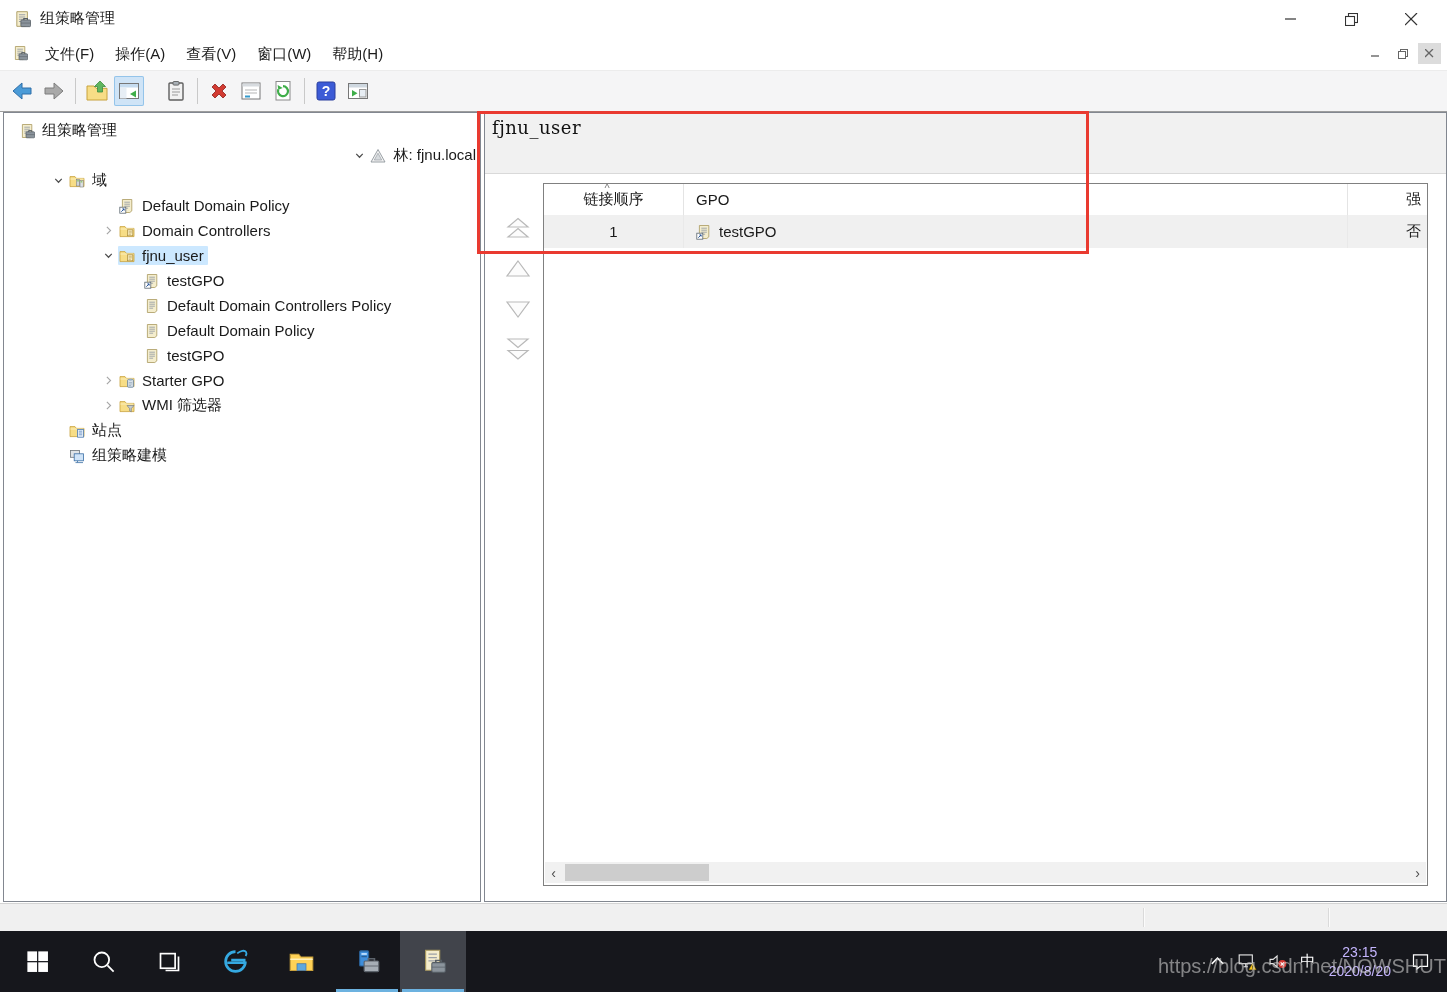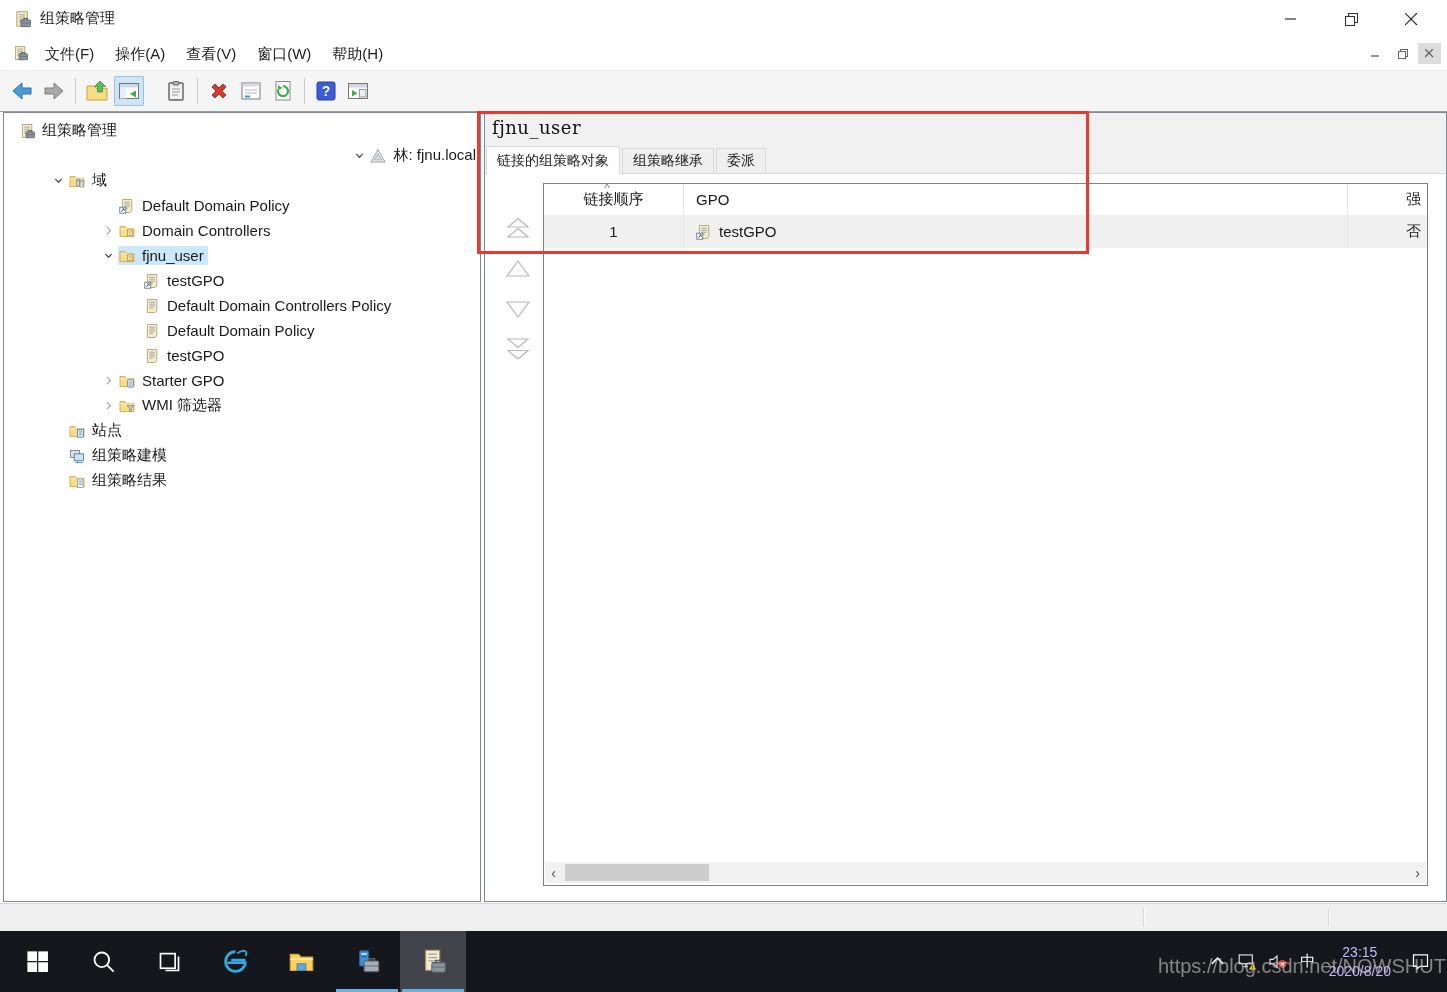--- a/index.html
+++ b/index.html
@@ -458,43 +458,25 @@
           <span class="ticon">
             <svg viewBox="0 0 16 16">
               <rect x="1.5" y="2.5" width="9" height="6.8" fill="#dfe3e6" stroke="#6d747b" stroke-width="0.8"></rect>
               <rect x="5.2" y="5.8" width="9.3" height="7" fill="#cfe3f7" stroke="#3a6ea5" stroke-width="0.8"></rect>
               <path d="M8.5 12.8v1.6M6.5 14.6h7.5" stroke="#3a6ea5" stroke-width="0.8"></path>
             </svg>
           </span>
           <span class="tlabel">组策略建模</span>
         </span>
       </div>
-      <div class="trow" style="padding-left: 64px;">
-        <span class="rowsel">
-          <span class="ticon">
-            <svg viewBox="0 0 16 16">
-              <path d="M1 3.6h5l1.4 1.8H15v8.2H1z" fill="#f7dd86" stroke="#c8a23c" stroke-width="0.8"></path>
-              <path d="M1.4 6h13.2" stroke="#fdf3c8" stroke-width="0.8"></path>
-              <rect x="8.6" y="6" width="5.4" height="8.4" fill="#fff" stroke="#888" stroke-width="0.7"></rect>
-              <path d="M9.6 8h3.4M9.6 9.8h3.4M9.6 11.6h3.4" stroke="#4a90d9" stroke-width="0.8"></path>
-            </svg>
-          </span>
-          <span class="tlabel">组策略结果</span>
-        </span>
-      </div>
     </div>
 
   <div class="details">
     <div class="details-top">
       <div class="pane-title">fjnu_user</div>
-      <div class="tabbar">
-        <div class="tab active">链接的组策略对象</div>
-        <div class="tab">组策略继承</div>
-        <div class="tab">委派</div>
-      </div>
     </div>
 
     <div class="move-col">
       <div class="mvbtn">
         <svg viewBox="0 0 26 24" fill="#fcfcfc" stroke="#b9b9b9" stroke-width="1.2">
             <path d="M13 1.5L23 10H3z"></path>
             <path d="M13 11.5L23 20H3z"></path>
           </svg>
       </div>
       <div class="mvbtn">

